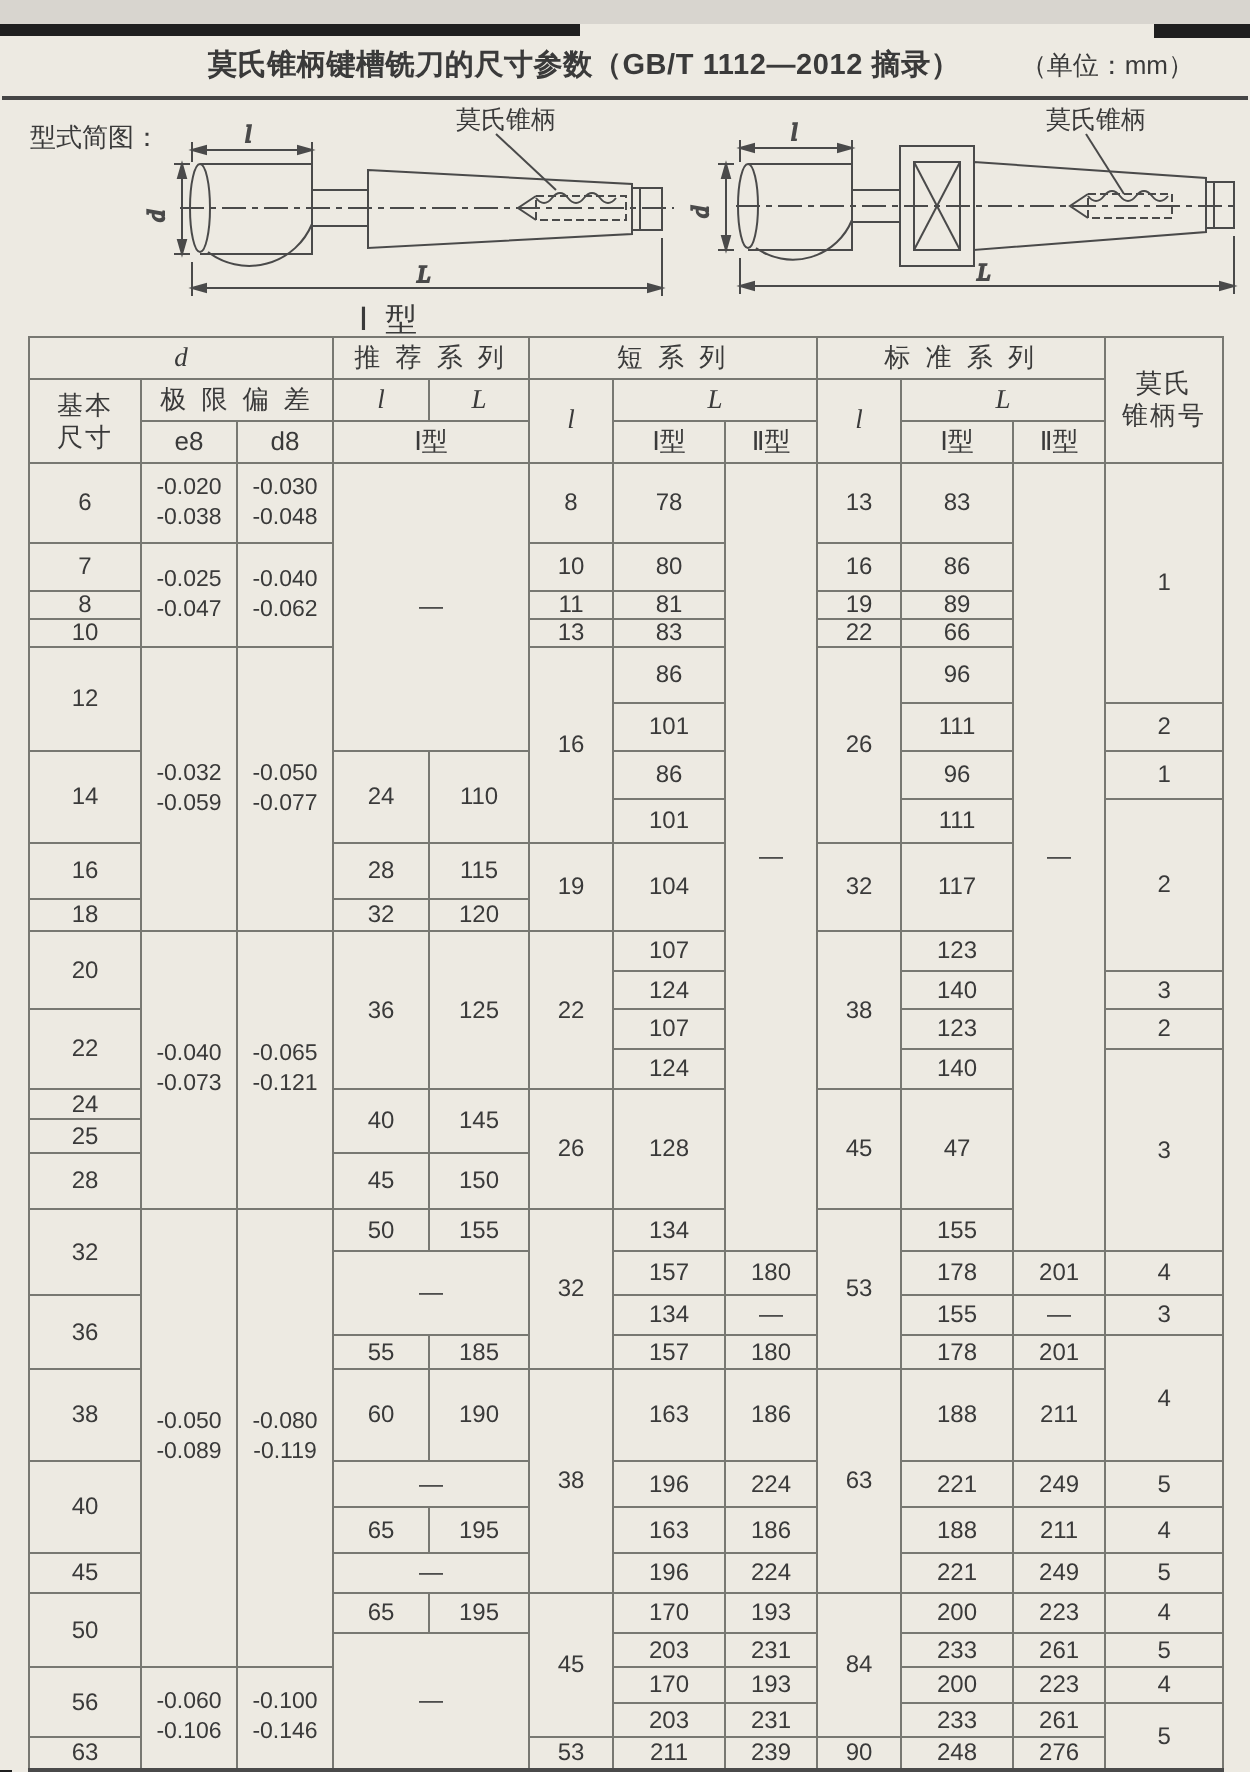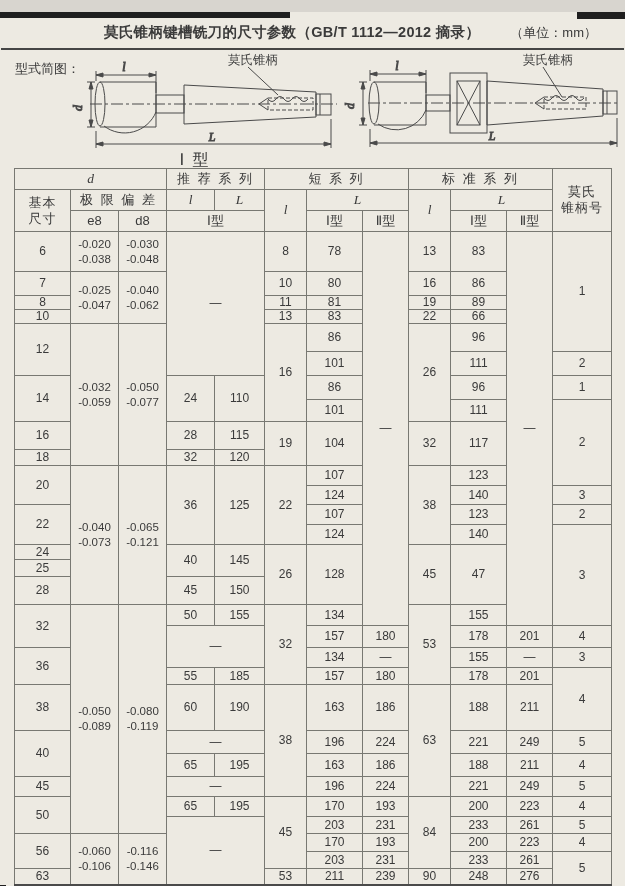--- a/index.html
+++ b/index.html
@@ -405,21 +405,21 @@
           <td>203</td>
           <td>231</td>
           <td>233</td>
           <td>261</td>
           <td>5</td>
         </tr>
         <tr style="height: 18px;">
           <td rowspan="2">56</td>
           <td rowspan="3" class="dev">-0.060
 -0.106</td>
-          <td rowspan="3" class="dev">-0.116
+          <td rowspan="3" class="dev">-0.100
 -0.146</td>
           <td>170</td>
           <td>193</td>
           <td>200</td>
           <td>223</td>
           <td>4</td>
         </tr>
         <tr style="height: 17px;">
           <td>203</td>
           <td>231</td>

